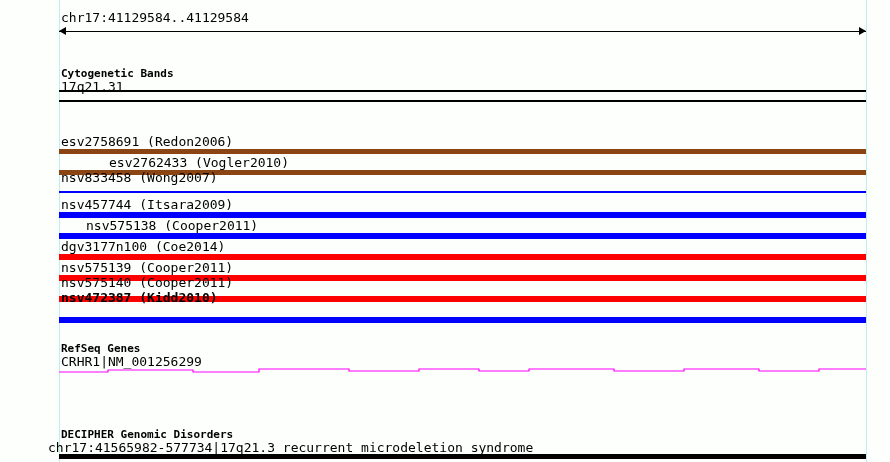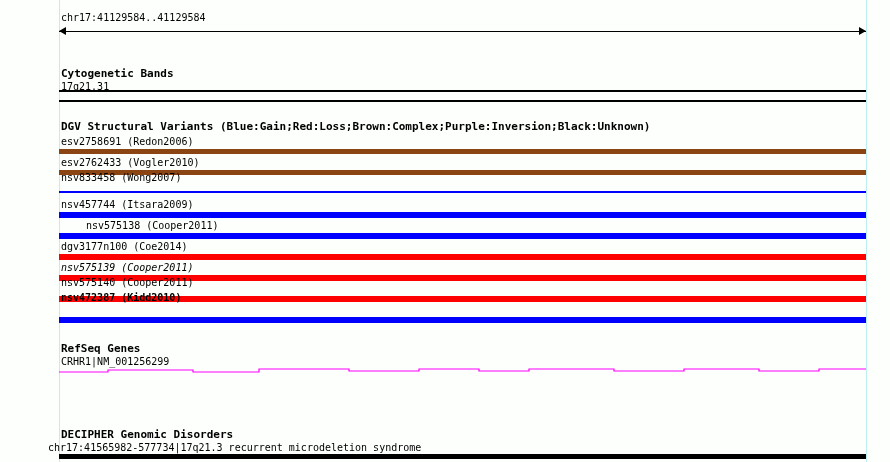--- a/index.html
+++ b/index.html
@@ -21,21 +21,21 @@
     top: 0;
     width: 1px;
     height: 462px;
     background: #bfeef0;
   }
   .guide.left  { left: 59px; }
   .guide.right { left: 866px; }
 
   .label {
     position: absolute;
-    font-size: 10px;
+    font-size: 13px;
     line-height: 12px;
     color: #000000;
     white-space: pre;
     letter-spacing: 0px;
   }
   .track-title {
     position: absolute;
     font-size: 11px;
     line-height: 13px;
     font-weight: bold;
@@ -85,41 +85,40 @@
   <div class="label" style="left:61px; top:12px;">chr17:41129584..41129584</div>
   <div class="arrow-line" style="top:31px;"></div>
   <div class="arrow-head left" style="left:59px; top:27px;"></div>
   <div class="arrow-head right" style="left:859px; top:27px;"></div>
 
   <div class="track-title" style="left:61px; top:67px;">Cytogenetic Bands</div>
   <div class="label" style="left:61px; top:81px;">17q21.31</div>
   <div class="bar black" style="top:90px; height:2px;"></div>
   <div class="bar black" style="top:100px; height:2px;"></div>
 
-  <div class="track-title" style="left:61px; top:120px;">DGV Structural Variants (Blue:Gain;Red:Loss;Brown:Complex;Purple:Inversion;Black:Unknown)</div>
 
   <div class="label" style="left:61px; top:136px;">esv2758691 (Redon2006)</div>
   <div class="bar brown" style="top:149px; height:5px;"></div>
 
-  <div class="label" style="left:61px; top:157px;">esv2762433 (Vogler2010)</div>
+  <div class="label" style="left:61px; top:157px;padding-left:48px;">esv2762433 (Vogler2010)</div>
   <div class="bar brown" style="top:170px; height:5px;"></div>
 
   <div class="label" style="left:61px; top:172px;">nsv833458 (Wong2007)</div>
   <div class="bar blue" style="top:191px; height:2px;"></div>
 
   <div class="label" style="left:61px; top:199px;">nsv457744 (Itsara2009)</div>
   <div class="bar blue" style="top:212px; height:6px;"></div>
 
   <div class="label" style="left:46px; top:220px;margin-left:40px;">nsv575138 (Cooper2011)</div>
   <div class="bar blue" style="top:233px; height:6px;"></div>
 
   <div class="label" style="left:61px; top:241px;">dgv3177n100 (Coe2014)</div>
   <div class="bar red" style="top:254px; height:6px;"></div>
 
-  <div class="label" style="left:61px; top:262px;font-style:italic;">nsv575139 (Cooper2011)</div>
+  <div class="label" style="left:61px; top:262px;">nsv575139 (Cooper2011)</div>
   <div class="bar red" style="top:275px; height:6px;"></div>
 
   <div class="label" style="left:61px; top:277px;">nsv575140 (Cooper2011)</div>
   <div class="bar red" style="top:296px; height:6px;"></div>
 
   <div class="label" style="left:61px; top:292px;font-weight:bold;">nsv472387 (Kidd2010)</div>
   <div class="bar blue" style="top:317px; height:6px;"></div>
 
   <div class="track-title" style="left:61px; top:342px;">RefSeq Genes</div>
   <div class="label" style="left:61px; top:356px;">CRHR1|NM_001256299</div>

